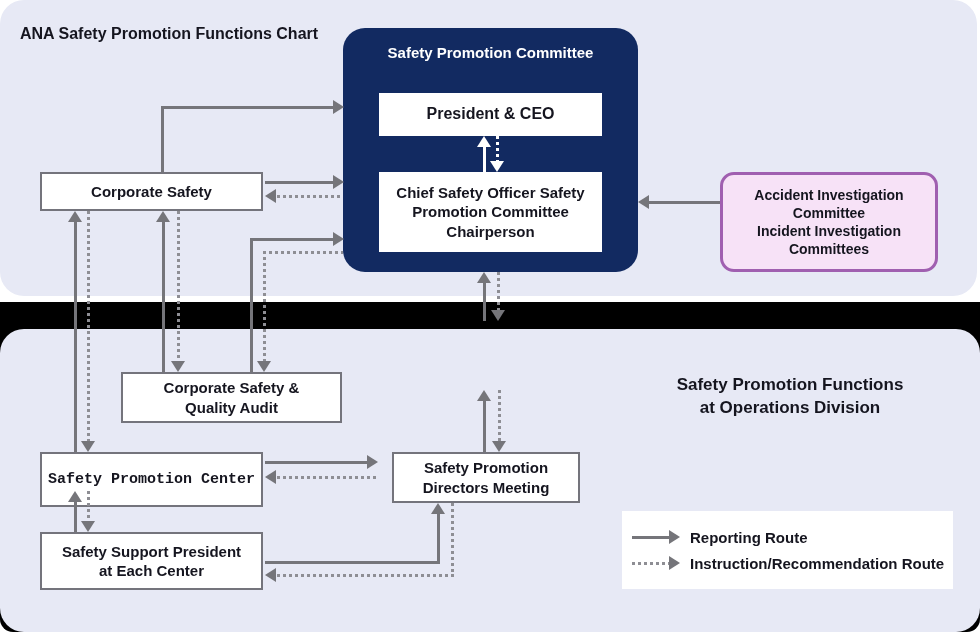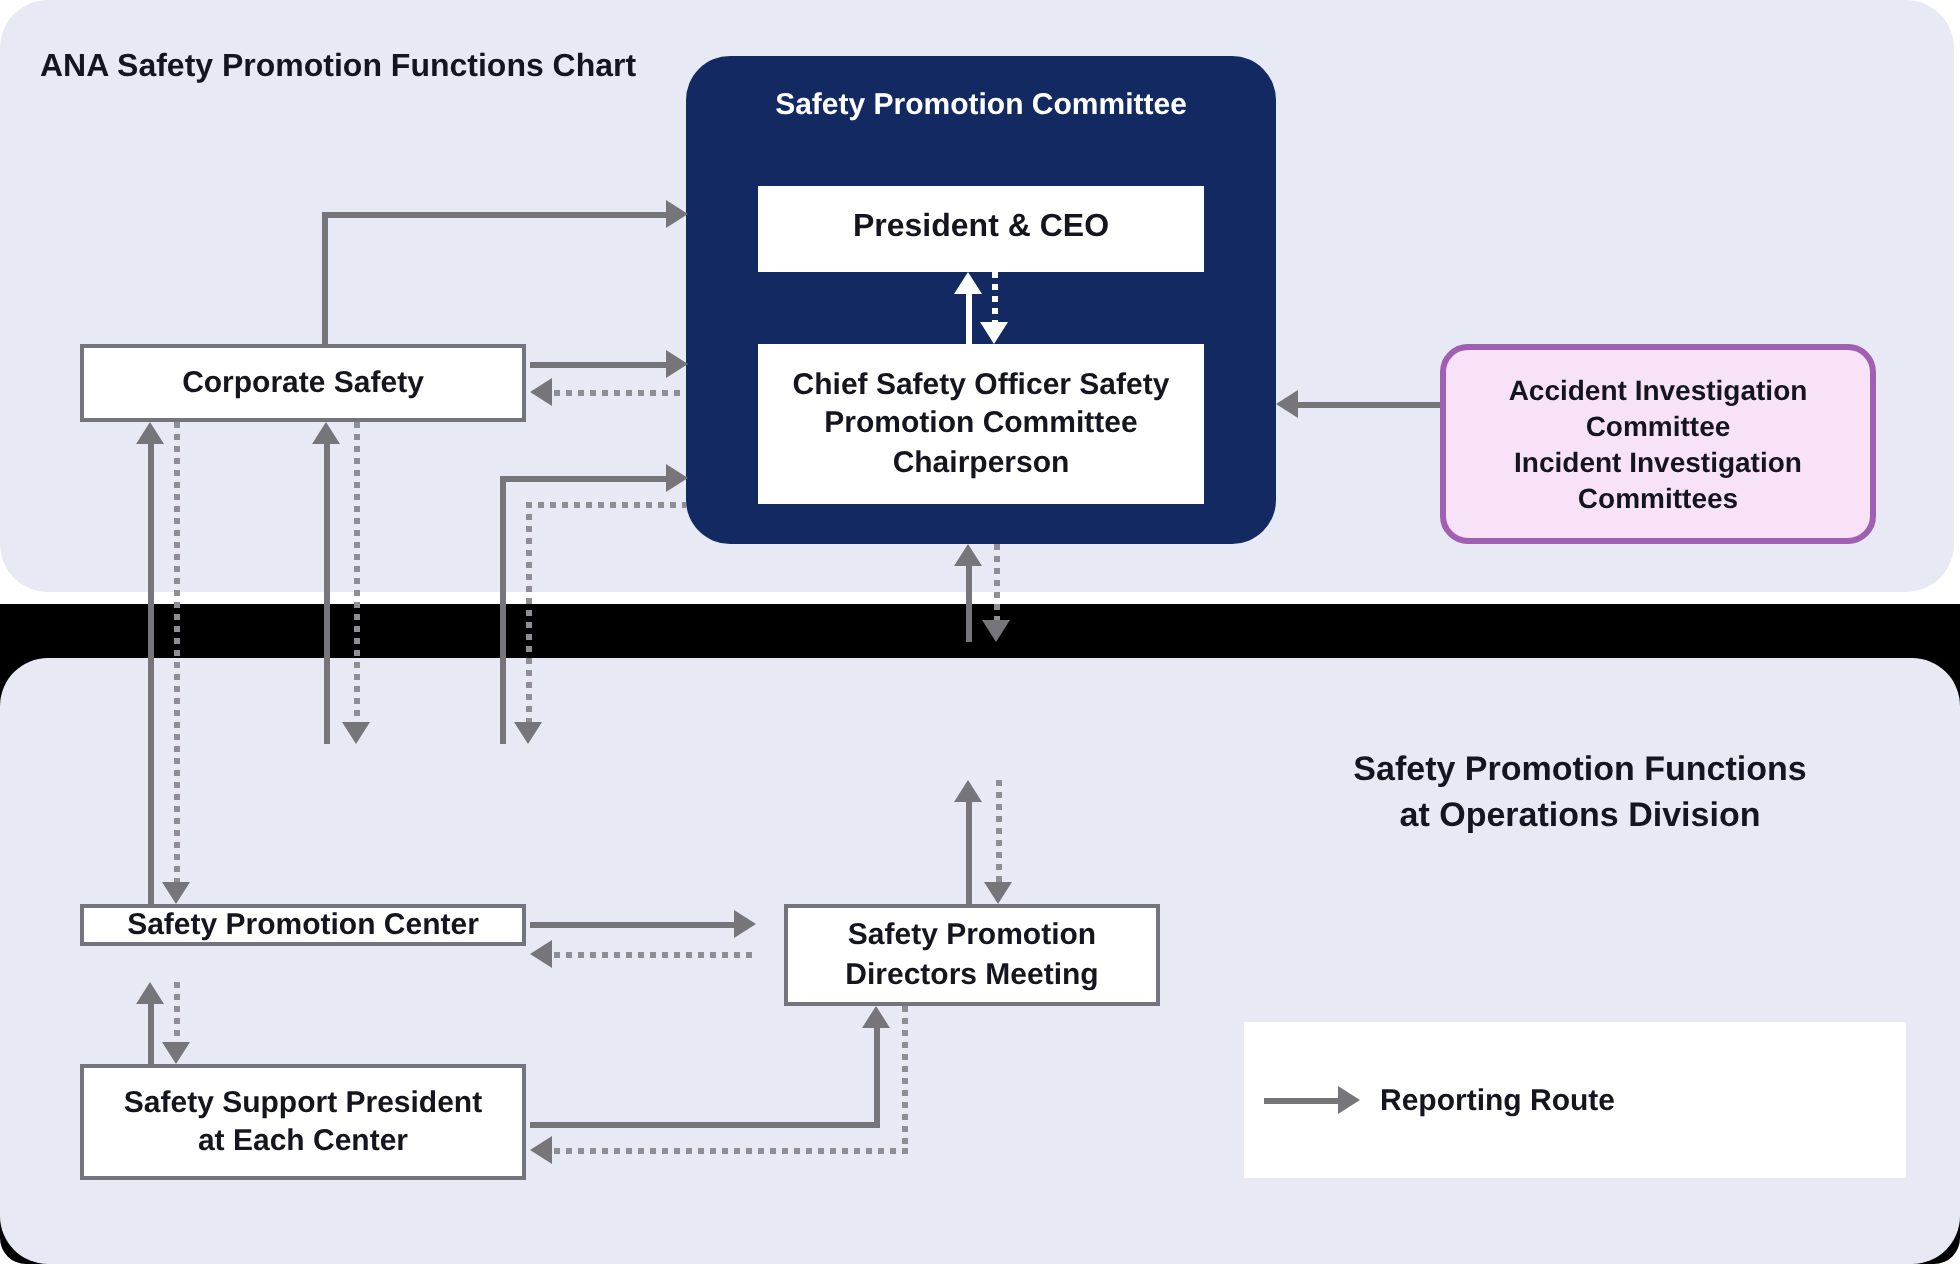--- a/index.html
+++ b/index.html
@@ -32,21 +32,21 @@
   #committee-title{position:absolute;left:0;top:16px;width:100%;text-align:center;
              color:#fff;font-weight:bold;font-size:15px;}
   #node-president{left:36px;top:65px;width:223px;height:43px;font-size:16px;}
   #node-chief-safety{left:36px;top:144px;width:223px;height:80px;}
 
   #node-corporate-safety{left:40px;top:172px;width:223px;height:39px;}
   #node-accident{left:720px;top:172px;width:218px;height:100px;background:#f7e2f7;
                  border:3px solid #a05fb0;border-radius:14px;font-size:14px;}
   #node-chief-operation{left:379px;top:321px;width:223px;height:69px;border:5px solid #7b7b80;}
   #node-audit{left:121px;top:372px;width:221px;height:51px;}
-  #node-center{left:40px;top:452px;width:223px;height:21px;}
+  #node-center{left:40px;top:452px;width:223px;height:55px;font-family:Liberation Mono, monospace;}
   #node-directors{left:379px;top:452px;width:188px;height:51px;margin-left:13px;}
   #node-support{left:40px;top:532px;width:223px;height:58px;}
 
   .heading{position:absolute;text-align:center;font-weight:bold;font-size:17px;
            line-height:1.35;color:var(--ink);white-space:pre-line;}
   #heading-company-wide{left:690px;top:48px;width:260px;}
   #heading-operations{left:660px;top:374px;width:260px;}
 
   .hline{position:absolute;height:3px;background:var(--arrow);}
   .vline{position:absolute;width:3px;background:var(--arrow);}
@@ -86,20 +86,22 @@
 Promotion Committee
 Chairperson</div>
   </div>
 
   <div class="node" id="node-corporate-safety">Corporate Safety</div>
   <div class="node" id="node-accident">Accident Investigation Committee
 Incident Investigation Committees</div>
 
   <div class="heading" id="heading-operations">Safety Promotion Functions
 at Operations Division</div>
+  <div class="node" id="node-audit">Corporate Safety &amp;
+Quality Audit</div>
   <div class="node" id="node-center">Safety Promotion Center</div>
   <div class="node" id="node-directors">Safety Promotion
 Directors Meeting</div>
   <div class="node" id="node-support">Safety Support President
 at Each Center</div>
 
   <div class="vline" style="left:161px;top:106px;height:66px;"></div>
   <div class="hline" style="left:161px;top:106px;width:173px;"></div>
   <div class="head r" style="left:333px;top:100px;"></div>
 
@@ -171,15 +173,22 @@
   <div class="head d" style="left:81px;top:521px;"></div>
 
   <div id="legend">
     <div class="legend-row">
       <span class="samp">
           <span class="samp-line"></span>
           <span class="samp-head"></span>
         </span>
       <span class="legend-label">Reporting Route</span>
     </div>
+    <div class="legend-row">
+      <span class="samp">
+          <span class="samp-line dotted"></span>
+          <span class="samp-head"></span>
+        </span>
+      <span class="legend-label">Instruction/Recommendation Route</span>
+    </div>
   </div>
 
 </div>
 
 </body></html>

